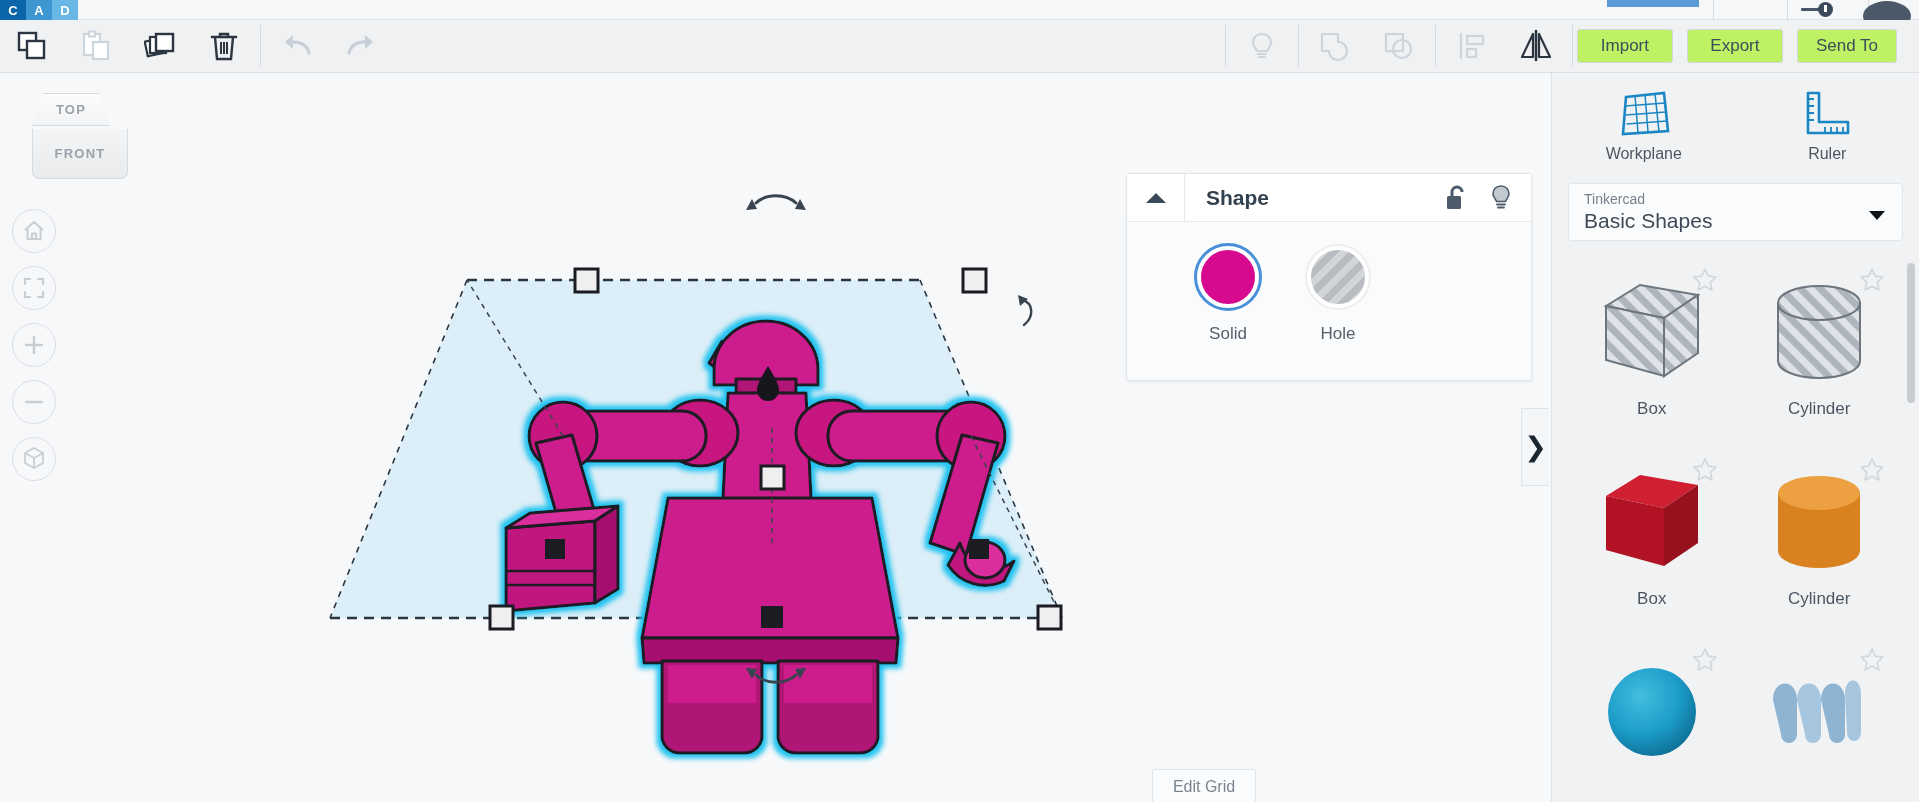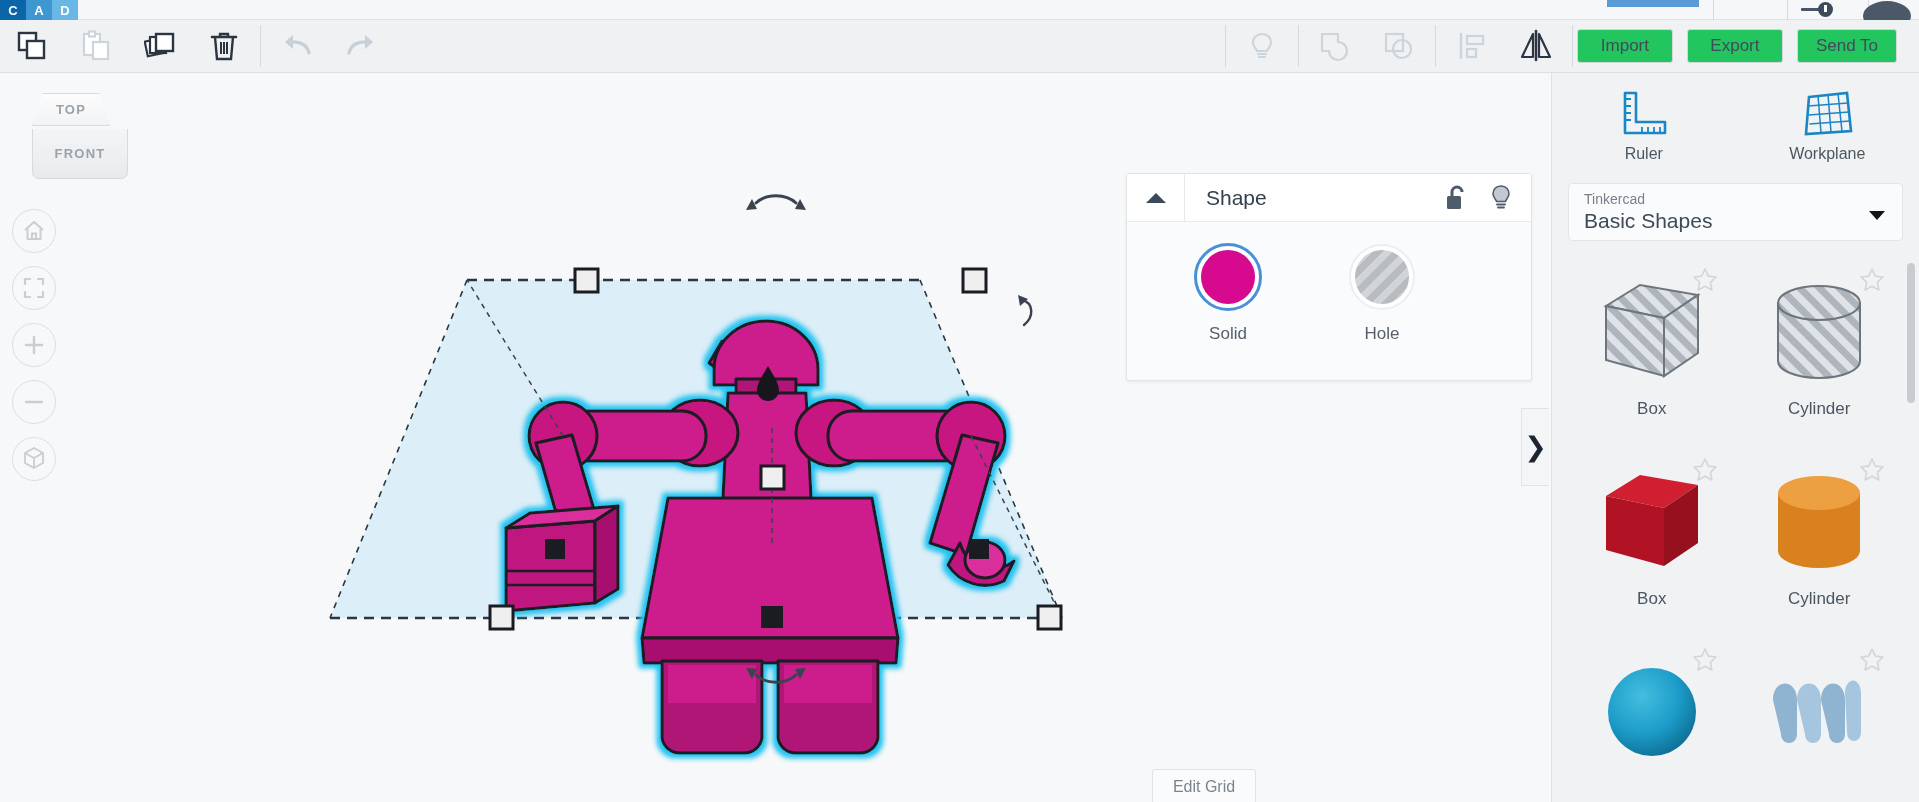--- a/index.html
+++ b/index.html
@@ -56,21 +56,21 @@
   }
   .tb-btn {
     width: 64px; height: 53px; display: flex; align-items: center; justify-content: center;
     cursor: pointer;
   }
   .tb-btn.disabled { cursor: default; }
   .tb-sep { width: 1px; height: 42px; background: #d6d9dd; margin: 0 4px; }
   .tb-spacer { flex: 1 1 auto; }
   .tb-textbtn {
     height: 34px; min-width: 96px; padding: 0 18px; margin-right: 14px;
-    border: 1px solid #d3d7dc; border-radius: 3px; background: #22c55e;
+    border: 1px solid #d3d7dc; border-radius: 3px; background: #bef264;
     display: flex; align-items: center; justify-content: center;
     font-size: 17px; color: #3f4c5a; cursor: pointer;
   }
   .tb-textbtn:last-child { margin-right: 22px; }
 
   
   .viewport {
     position: absolute; left: 0; top: 73px; width: 1551px; height: 729px;
     background: #f7f8f9; overflow: hidden;
   }
@@ -105,23 +105,23 @@
     box-shadow: 0 1px 3px rgba(0,0,0,.07);
   }
   .sp-head {
     position: relative; height: 48px; background: #ffffff;
     border-bottom: 1px solid #e7eaed; display: flex; align-items: center;
   }
   .sp-collapse {
     width: 58px; height: 47px; display: flex; align-items: center; justify-content: center;
     border-right: 1px solid #e7eaed; cursor: pointer;
   }
-  .sp-title { font-size: 21px; font-weight: normal; color: #33414f; margin-left: 21px; }
+  .sp-title { font-size: 21px; font-weight: bold; color: #33414f; margin-left: 21px; }
   .sp-head-icons { position: absolute; right: 18px; display: flex; gap: 22px; align-items: center; }
-  .sp-body { display: flex; align-items: flex-end; padding-top: 24px; padding-left: 70px; gap: 92px; }
+  .sp-body { display: flex; align-items: flex-end; padding-top: 24px; padding-left: 70px; gap: 48px; }
   .swatch-wrap { display: flex; flex-direction: column; align-items: center; cursor: pointer; }
   .swatch {
     width: 62px; height: 62px; border-radius: 50%;
   }
   .swatch.solid { border: 4px solid #ffffff; outline: 3px solid #4a90d9; }
   .swatch.hole {
     border: 4px solid #ffffff; outline: 2px solid #eceef0;
     background-image: repeating-linear-gradient(135deg,#b8bcc0 0 7px,#d2d5d8 7px 14px);
   }
   .swatch-label { margin-top: 16px; font-size: 17px; color: #55606c; }
@@ -474,34 +474,34 @@
     <div class="edit-grid-btn">Edit Grid</div>
 
   </div>
 
   <div class="panel-tab">❯</div>
 
   <div class="sidebar">
 
     <div class="sb-tools">
       <div class="sb-tool">
+        <svg width="54" height="50" viewBox="0 0 54 50">
+          <path d="M9 8 L47 4 L51 42 L6 45 Z" fill="none" stroke="#1b86c4" stroke-width="2.6"></path>
+          <path d="M18 6.2 L21 43.8 M28 5.2 L31 43.2 M38 4.5 L42 42.6" stroke="#1b86c4" stroke-width="1.5"></path>
+          <path d="M8.2 17 L48 14 M8.8 26 L49 23 M9.4 35 L50 32" stroke="#1b86c4" stroke-width="1.5"></path>
+        </svg>
+        <div class="sb-tool-label">Workplane</div>
+      </div>
+      <div class="sb-tool">
         <svg width="50" height="50" viewBox="0 0 50 50">
           <path d="M6 4 H17 V33 H46 V44 H6 Z" fill="none" stroke="#1b86c4" stroke-width="2.6" stroke-linejoin="round"></path>
           <path d="M6 10 H12 M6 17 H12 M6 24 H12 M6 31 H12" stroke="#1b86c4" stroke-width="1.8"></path>
           <path d="M23 44 V38 M29 44 V38 M35 44 V38 M41 44 V38" stroke="#1b86c4" stroke-width="1.8"></path>
         </svg>
         <div class="sb-tool-label">Ruler</div>
-      </div>
-      <div class="sb-tool">
-        <svg width="54" height="50" viewBox="0 0 54 50">
-          <path d="M9 8 L47 4 L51 42 L6 45 Z" fill="none" stroke="#1b86c4" stroke-width="2.6"></path>
-          <path d="M18 6.2 L21 43.8 M28 5.2 L31 43.2 M38 4.5 L42 42.6" stroke="#1b86c4" stroke-width="1.5"></path>
-          <path d="M8.2 17 L48 14 M8.8 26 L49 23 M9.4 35 L50 32" stroke="#1b86c4" stroke-width="1.5"></path>
-        </svg>
-        <div class="sb-tool-label">Workplane</div>
       </div>
     </div>
 
     <div class="sb-dropdown">
       <div class="sb-dd-sup">Tinkercad</div>
       <div class="sb-dd-main">Basic Shapes</div>
       <svg class="sb-dd-caret" width="18" height="12" viewBox="0 0 18 12">
         <path d="M1 2 L9 11 L17 2 Z" fill="#101418"></path>
       </svg>
     </div>

